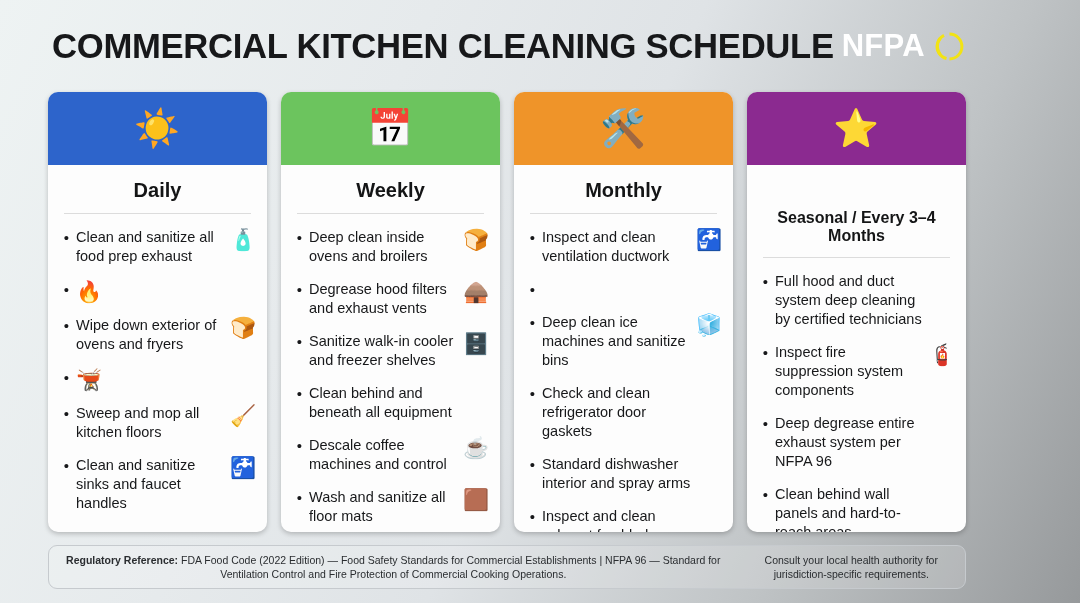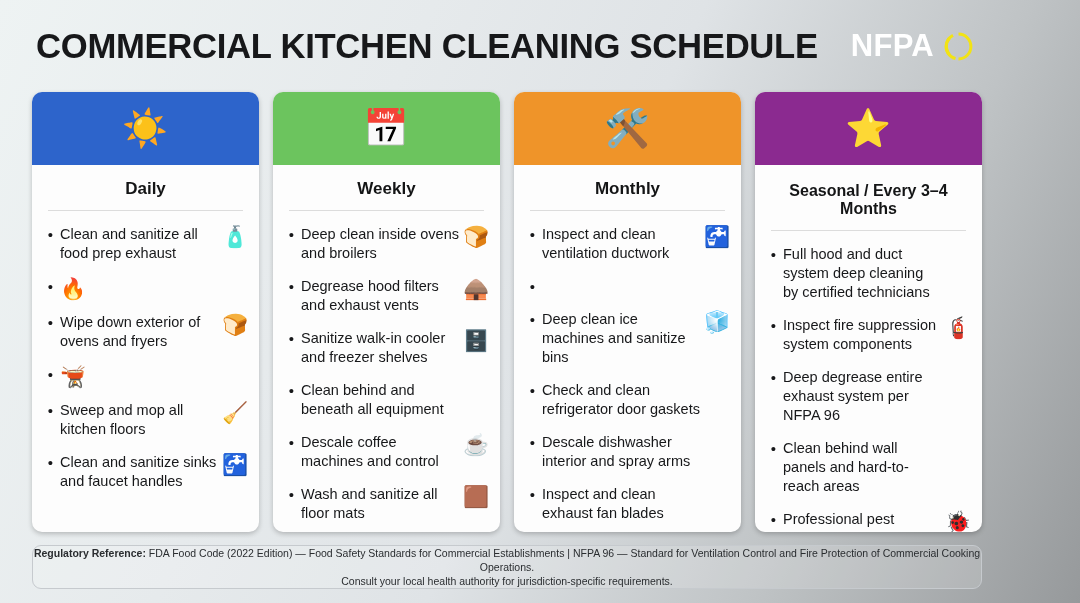--- a/index.html
+++ b/index.html
@@ -11,21 +11,21 @@
     height: 603px;
     overflow: hidden;
     font-family: "Liberation Sans", sans-serif;
     background: linear-gradient(115deg, #eef3f3 0%, #e6eaec 32%, #dfe3e6 52%, #bfc3c5 76%, #96999b 100%);
   }
   .page {
     position: relative;
     width: 1014px;
     height: 603px;
     box-sizing: border-box;
-    padding: 0 32px;
+    padding: 0 48px;
   }
 
   
   .header {
     height: 92px;
     display: flex;
     align-items: center;
     justify-content: space-between;
     padding: 0 4px;
     box-sizing: border-box;
@@ -81,29 +81,30 @@
     align-items: center;
     justify-content: center;
     flex: none;
   }
   .card-head .emoji {
     font-size: 37px;
     line-height: 1;
   }
   .card-title {
     text-align: center;
-    font-size: 17px;
+    font-size: 20px;
     font-weight: bold;
     color: #141516;
     padding: 14px 8px 11px;
     flex: none;
   }
   .card-title.small {
     font-size: 16px;
     padding: 17px 8px 12px;
+    margin-top: 27px;
   }
   .divider {
     height: 1px;
     background: #dcdcdc;
     margin: 0 16px;
     flex: none;
   }
   .items {
     list-style: none;
     margin: 0;
@@ -145,21 +146,21 @@
   .item-emoji.empty { visibility: hidden; }
 
   
   .footer {
     margin-top: 13px;
     height: 44px;
     border: 1px solid #c6cace;
     border-radius: 9px;
     background: rgba(255,255,255,0.16);
     display: flex;
-    flex-direction: column;
+    flex-direction: row;
     align-items: center;
     justify-content: space-between;
     text-align: center;
     box-sizing: border-box;
   }
   .footer-line {
     font-size: 10.5px;
     color: #2a2d30;
     line-height: 14px;
   }
@@ -285,21 +286,21 @@
           <span class="item-text">Deep clean ice machines and sanitize bins</span>
           <span class="item-emoji">🧊</span>
         </li>
         <li class="item">
           <span class="bullet">•</span>
           <span class="item-text">Check and clean refrigerator door gaskets</span>
           <span class="item-emoji empty"></span>
         </li>
         <li class="item">
           <span class="bullet">•</span>
-          <span class="item-text">Descale dishwasher interior and spray arms</span>
+          <span class="item-text">Standard dishwasher interior and spray arms</span>
           <span class="item-emoji empty"></span>
         </li>
         <li class="item">
           <span class="bullet">•</span>
           <span class="item-text">Inspect and clean exhaust fan blades</span>
           <span class="item-emoji empty"></span>
         </li>
       </ul>
     </div>
 

